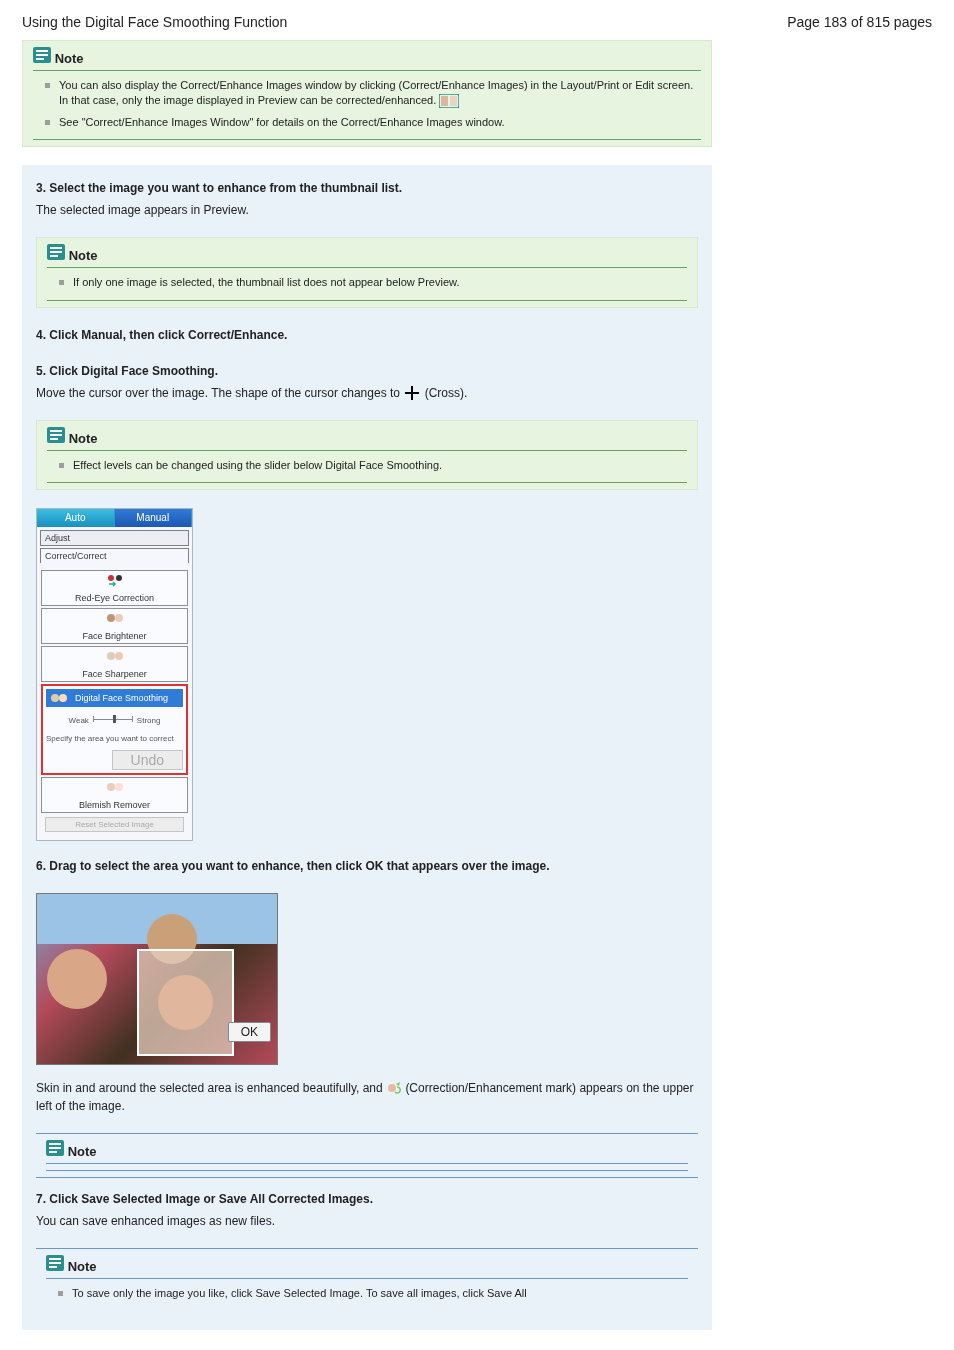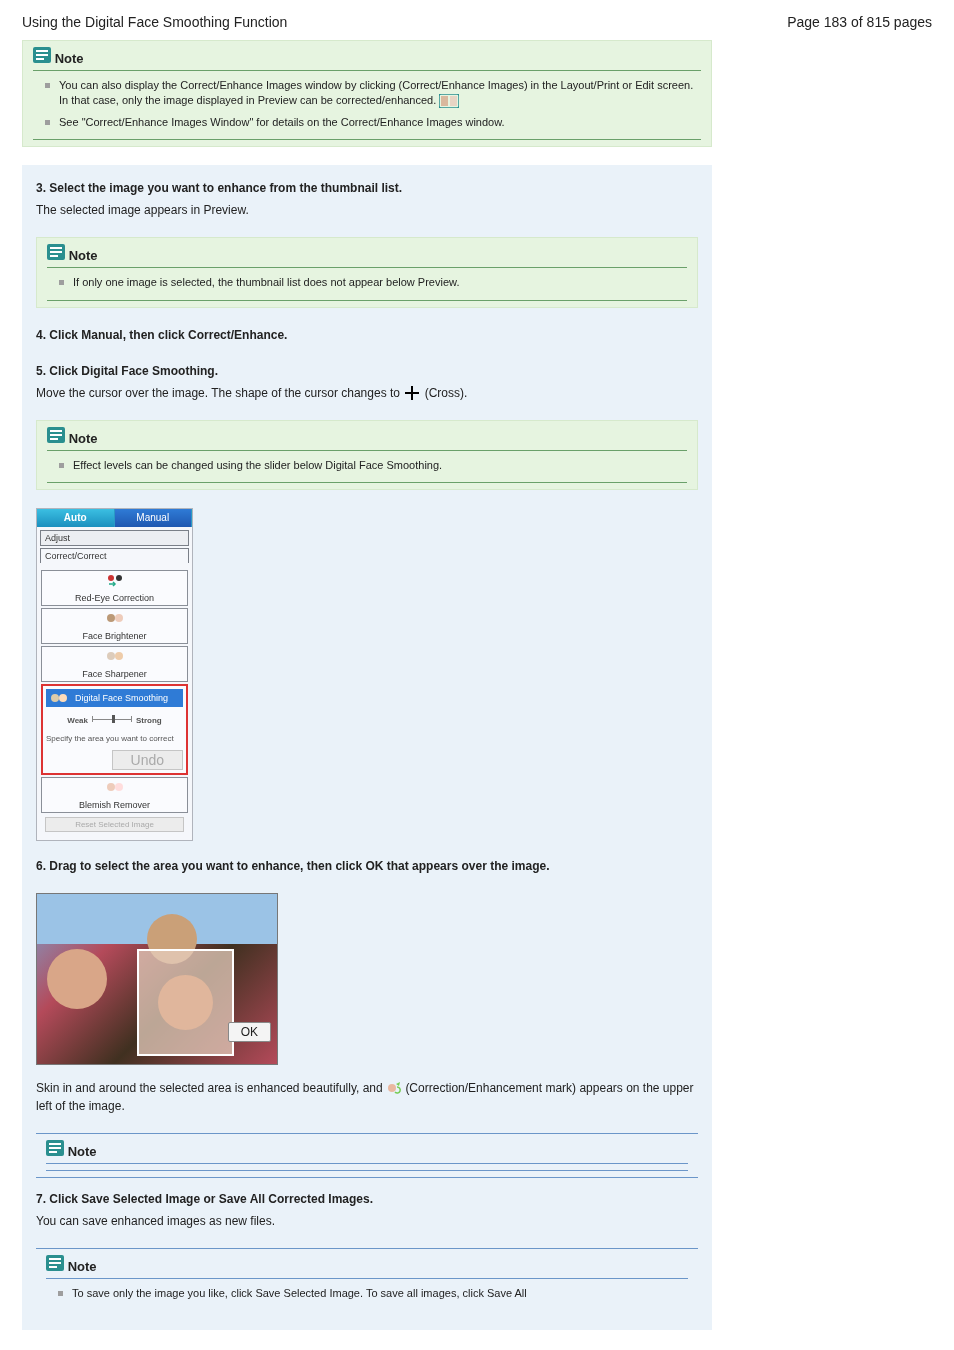--- a/index.html
+++ b/index.html
@@ -107,21 +107,20 @@
   .panel-tab {
     flex: 1;
     background: #2a99c6;
     display: flex;
     align-items: center;
     justify-content: center;
     border-right: 1px solid #2a99c6;
   }
   .panel-tab.auto {
     background: linear-gradient(#3bbfe2,#1a8fbe);
-    font-weight: bold;
   }
   .panel-tab.manual {
     background: linear-gradient(#2f7bd6,#1e57b0);
   }
   .subtabs {
     padding: 3px;
   }
   .subtab {
     border: 1px solid #7a7f88;
     font-size: 9px;
@@ -174,21 +173,20 @@
     gap:6px;
   }
   .slider-row {
     display:flex;
     align-items:center;
     justify-content:center;
     gap:4px;
     font-size:8px;
     color:#555;
     padding:2px 0;
-    font-weight:bold;
   }
   .slider-track {
     width:40px;
     height:8px;
     position:relative;
   }
   .slider-track::before {
     content:"";
     position:absolute;
     top:3px; left:0; right:0;

